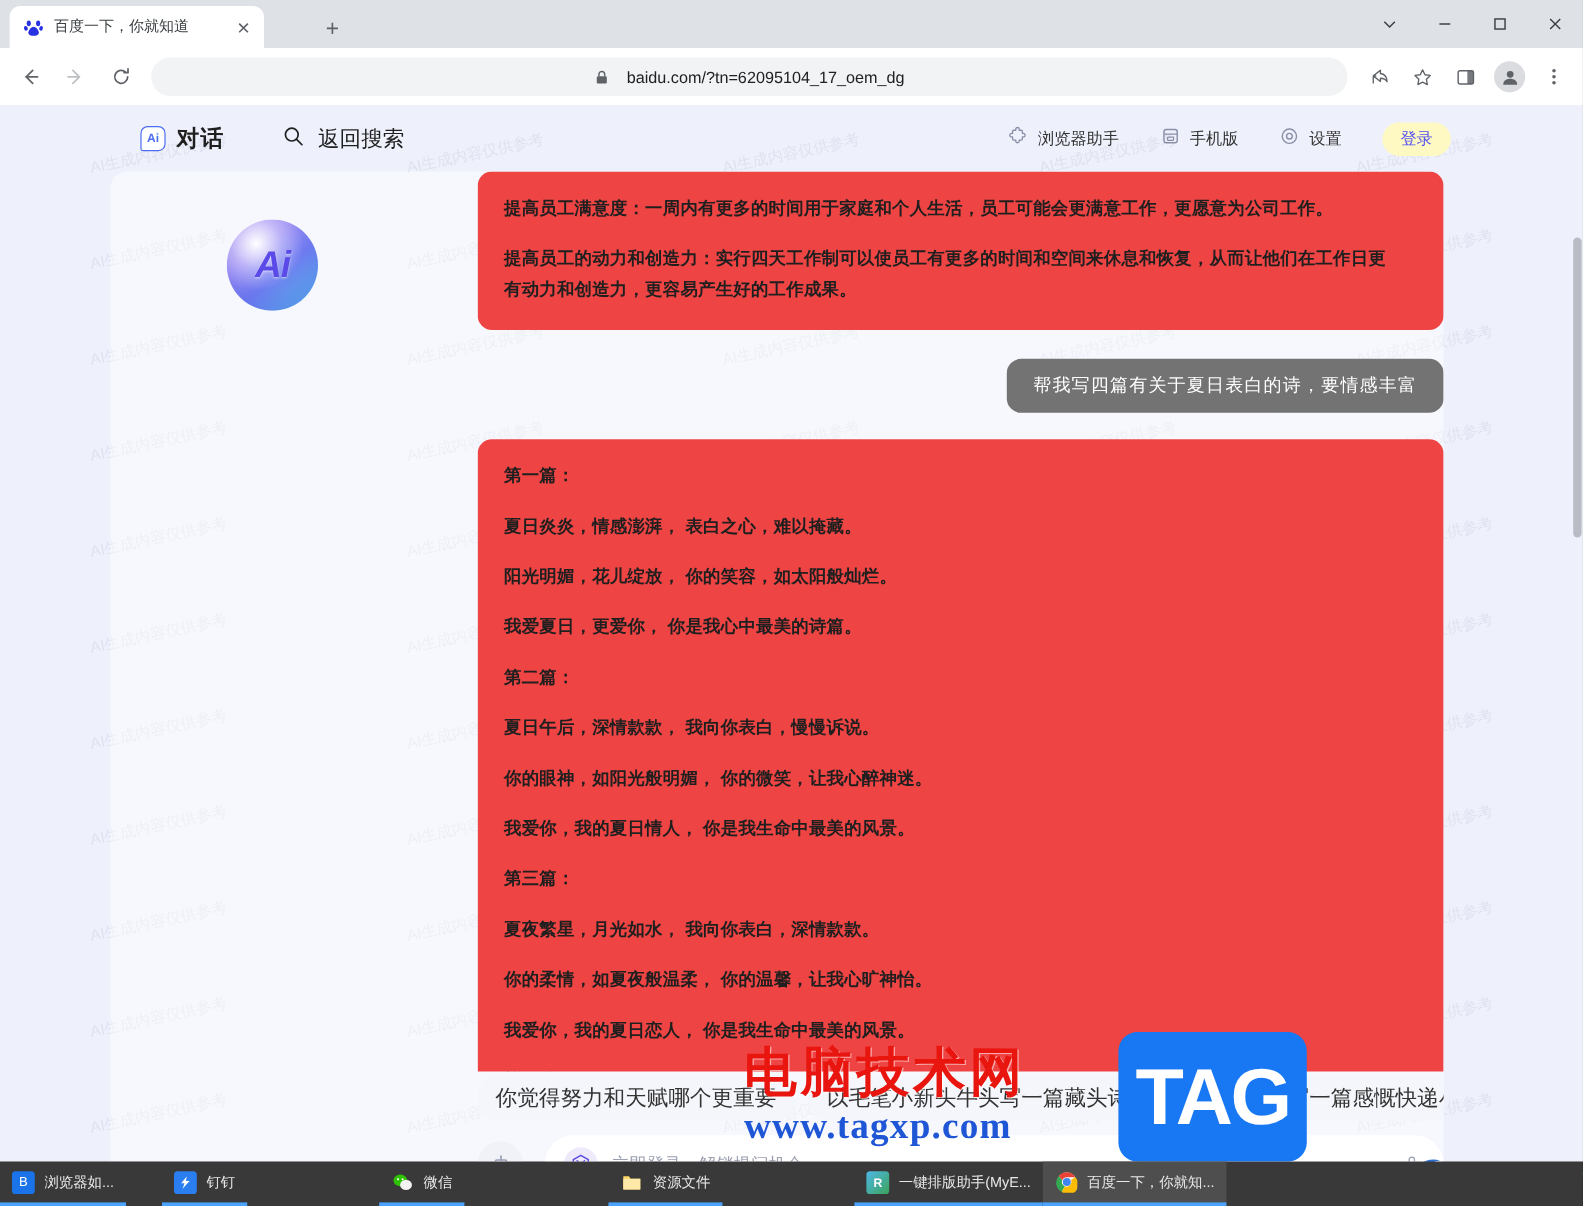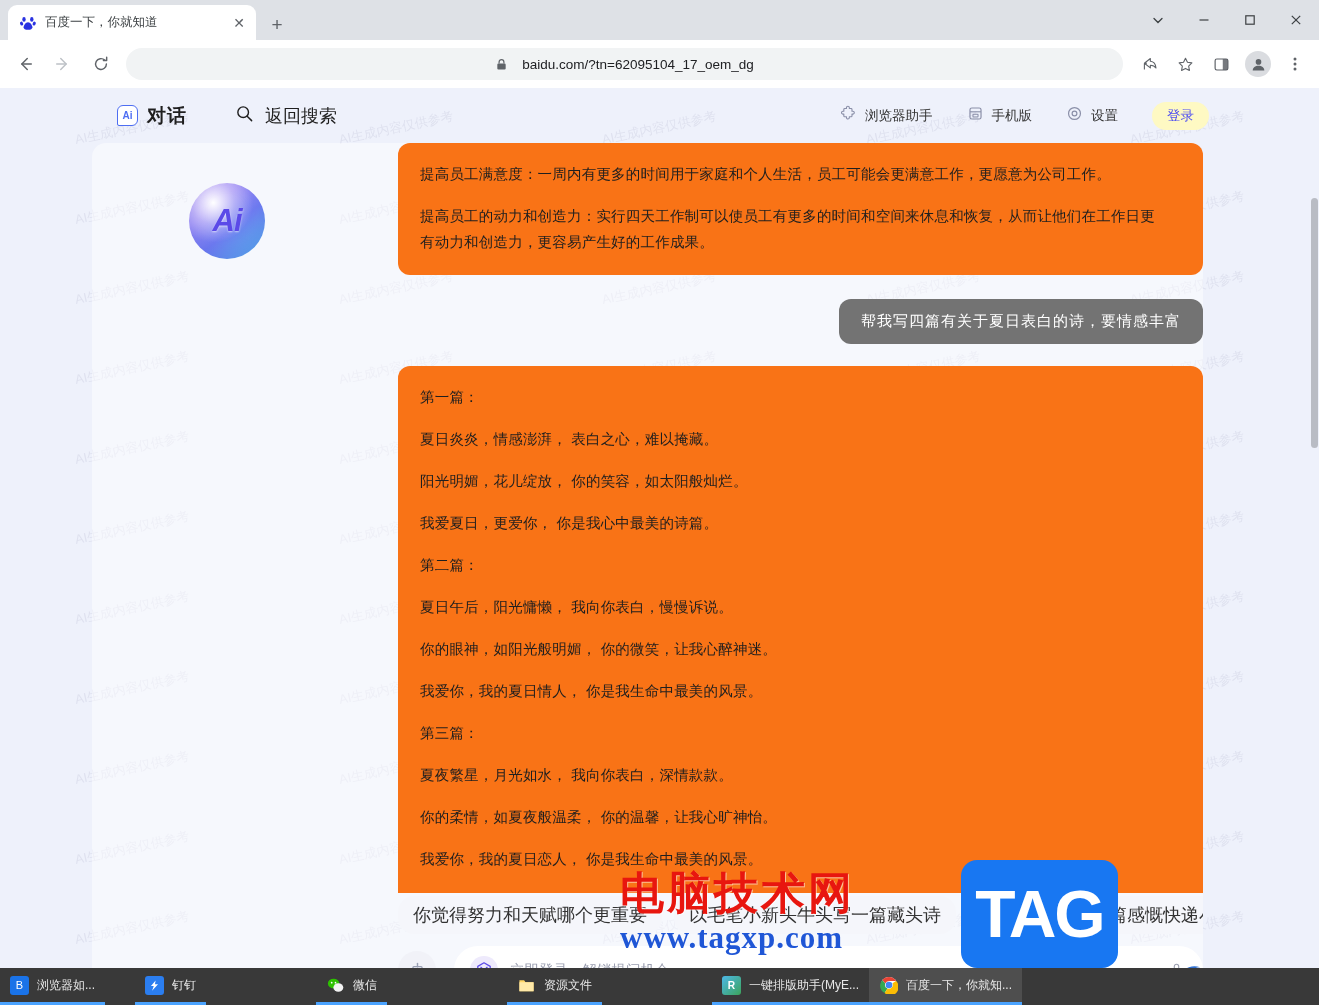--- a/index.html
+++ b/index.html
@@ -15,21 +15,21 @@
     position: absolute; left: 0; top: 0;
     width: 1319px; height: 968px;
     background: #dee1e6;
   }
   #tabstrip {
     position: absolute; left: 0; top: 0; width: 100%; height: 40px;
     background: #dee1e6;
   }
   #tab {
     position: absolute; left: 8px; top: 5px;
-    width: 248px; height: 35px;
+    width: 212px; height: 35px;
     background: #ffffff;
     border-radius: 9px 9px 0 0;
     display: flex; align-items: center;
     padding: 0 8px 0 12px;
   }
   #tab .favicon {
     width: 16px; height: 16px; flex: 0 0 16px; margin-right: 9px;
     position: relative;
   }
   #tab .favicon svg { display: block; }
@@ -158,23 +158,24 @@
     border-radius: 14px 14px 0 0;
     z-index: 8;
   }
   #thread {
     position: absolute; left: 306px; top: 0;
     width: 805px; height: 750px;
     overflow: hidden;
   }
 
   .bubble-ai {
-    background: #f97316; border-radius: 12px;
+    background: #ef4444; border-radius: 12px;
     padding: 18px 40px 20px 22px;
     margin-bottom: 24px;
+    font-weight: bold;
   }
   .bubble-ai p {
     font-size: 14.5px; color: #1f1f1f; line-height: 26px;
     margin-bottom: 16px; letter-spacing: 0.2px;
   }
   .bubble-ai p:last-child { margin-bottom: 0; }
 
   .row-user { display: flex; justify-content: flex-end; margin-bottom: 22px; }
   .bubble-user {
     background: #737373; color: #fff;
@@ -261,21 +262,21 @@
     font-family: "DejaVu Sans", sans-serif;
   }
   #stamp-url {
     left: 620px; top: 920px;
     font-size: 31px; font-weight: bold; color: #1f56d6;
     font-family: "Liberation Serif", serif; letter-spacing: 1px;
   }
   #stamp-tag {
     left: 932px; top: 860px; width: 157px; height: 108px;
     background: #1877f2; border-radius: 16px;
-    display: flex; align-items: center; justify-content: center; margin-left: 29px;
+    display: flex; align-items: center; justify-content: center;
   }
   #stamp-tag span {
     color: #fff; font-size: 66px; font-weight: bold;
     letter-spacing: -2px; font-family: "Liberation Sans", sans-serif;
   }
   #stamp-xz7 {
     left: 1175px; top: 962px;
     display: flex; align-items: flex-end;
   }
   #stamp-xz7 .sw {
@@ -536,21 +537,21 @@
         <div class="row-user">
           <div class="bubble-user">帮我写四篇有关于夏日表白的诗，要情感丰富</div>
         </div>
 
         <div class="bubble-ai">
           <p>第一篇：</p>
           <p>夏日炎炎，情感澎湃， 表白之心，难以掩藏。</p>
           <p>阳光明媚，花儿绽放， 你的笑容，如太阳般灿烂。</p>
           <p>我爱夏日，更爱你， 你是我心中最美的诗篇。</p>
           <p>第二篇：</p>
-          <p>夏日午后，阳光慵懒， 我向你表白，慢慢诉说。</p>
+          <p>夏日午后，深情款款， 我向你表白，慢慢诉说。</p>
           <p>你的眼神，如阳光般明媚， 你的微笑，让我心醉神迷。</p>
           <p>我爱你，我的夏日情人， 你是我生命中最美的风景。</p>
           <p>第三篇：</p>
           <p>夏夜繁星，月光如水， 我向你表白，深情款款。</p>
           <p>你的柔情，如夏夜般温柔， 你的温馨，让我心旷神怡。</p>
           <p>我爱你，我的夏日恋人， 你是我生命中最美的风景。</p>
           <p>第四篇：</p>
         </div>
       </div>
 

